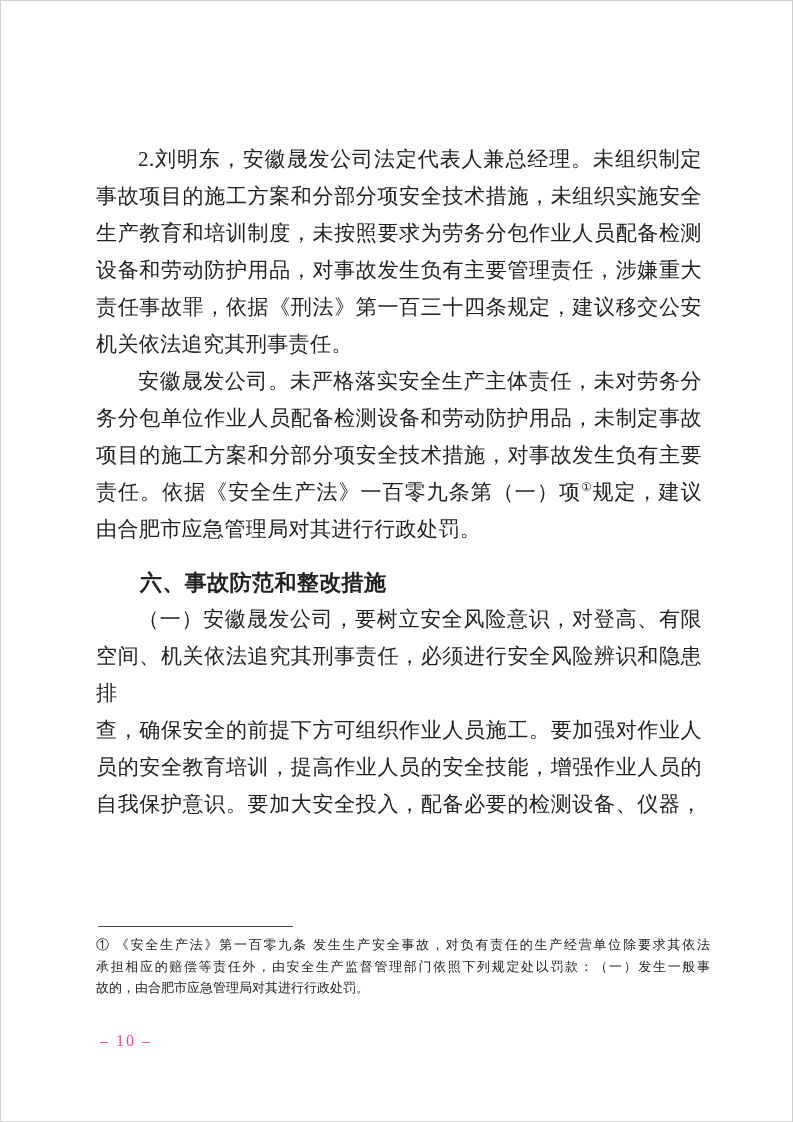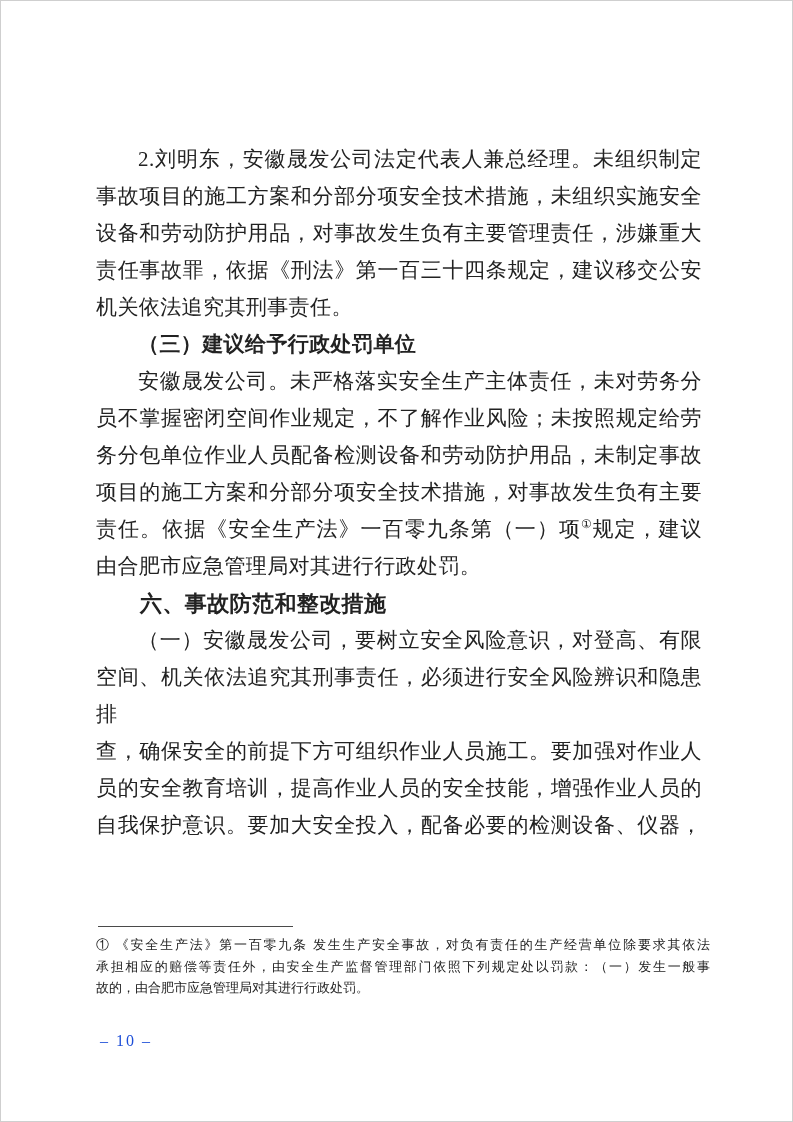--- a/index.html
+++ b/index.html
@@ -36,20 +36,21 @@
   }
   .line.last { text-align-last: left; }
   .line.indent { text-indent: 2em; }
   .heading-sub .line {
     font-weight: 600;
   }
   .heading-main .line {
     font-family: "Liberation Sans", "DejaVu Sans", sans-serif;
     font-weight: 700;
     font-size: 22px;
+    margin-top: 16px;
   }
   sup.fn-ref {
     font-size: 12px;
     line-height: 0;
     vertical-align: super;
     letter-spacing: 0;
   }
   .footnote-sep {
     position: absolute;
     left: 97px;
@@ -71,41 +72,38 @@
     text-align-last: justify;
     text-justify: inter-character;
   }
   .fline.last { text-align-last: left; }
   .page-number {
     position: absolute;
     left: 99px;
     top: 1031px;
     font-size: 16px;
     letter-spacing: 2px;
-    color: #1d4ed8;
+    color: #ec4899;
   }
 </style>
 </head>
 <body>
 
 <div class="page">
   <div class="doc-body">
       <div class="block paragraph">
         <div class="line indent">2.刘明东，安徽晟发公司法定代表人兼总经理。未组织制定</div>
         <div class="line">事故项目的施工方案和分部分项安全技术措施，未组织实施安全</div>
+        <div class="line">生产教育和培训制度，未按照要求为劳务分包作业人员配备检测</div>
         <div class="line">设备和劳动防护用品，对事故发生负有主要管理责任，涉嫌重大</div>
         <div class="line">责任事故罪，依据《刑法》第一百三十四条规定，建议移交公安</div>
         <div class="line last">机关依法追究其刑事责任。</div>
       </div>
-      <div class="block heading-sub">
-        <div class="line indent last">（三）建议给予行政处罚单位</div>
-      </div>
       <div class="block paragraph">
         <div class="line indent">安徽晟发公司。未严格落实安全生产主体责任，未对劳务分</div>
-        <div class="line">员不掌握密闭空间作业规定，不了解作业风险；未按照规定给劳</div>
         <div class="line">务分包单位作业人员配备检测设备和劳动防护用品，未制定事故</div>
         <div class="line">项目的施工方案和分部分项安全技术措施，对事故发生负有主要</div>
         <div class="line">责任。依据《安全生产法》一百零九条第（一）项<sup class="fn-ref">①</sup>规定，建议</div>
         <div class="line last">由合肥市应急管理局对其进行行政处罚。</div>
       </div>
       <div class="block heading-main">
         <div class="line indent last">六、事故防范和整改措施</div>
       </div>
       <div class="block paragraph">
         <div class="line indent">（一）安徽晟发公司，要树立安全风险意识，对登高、有限</div>

